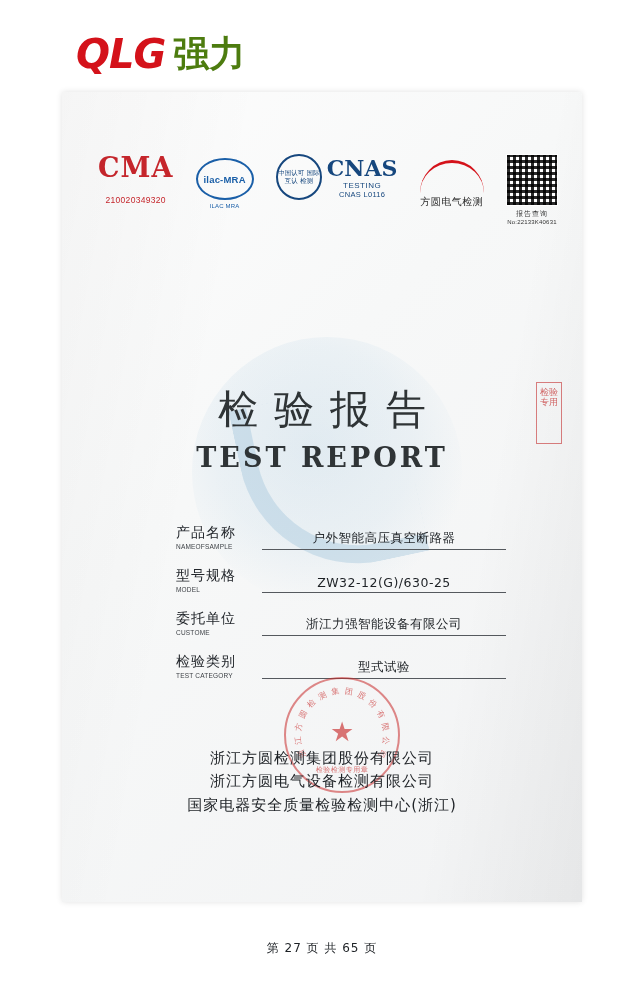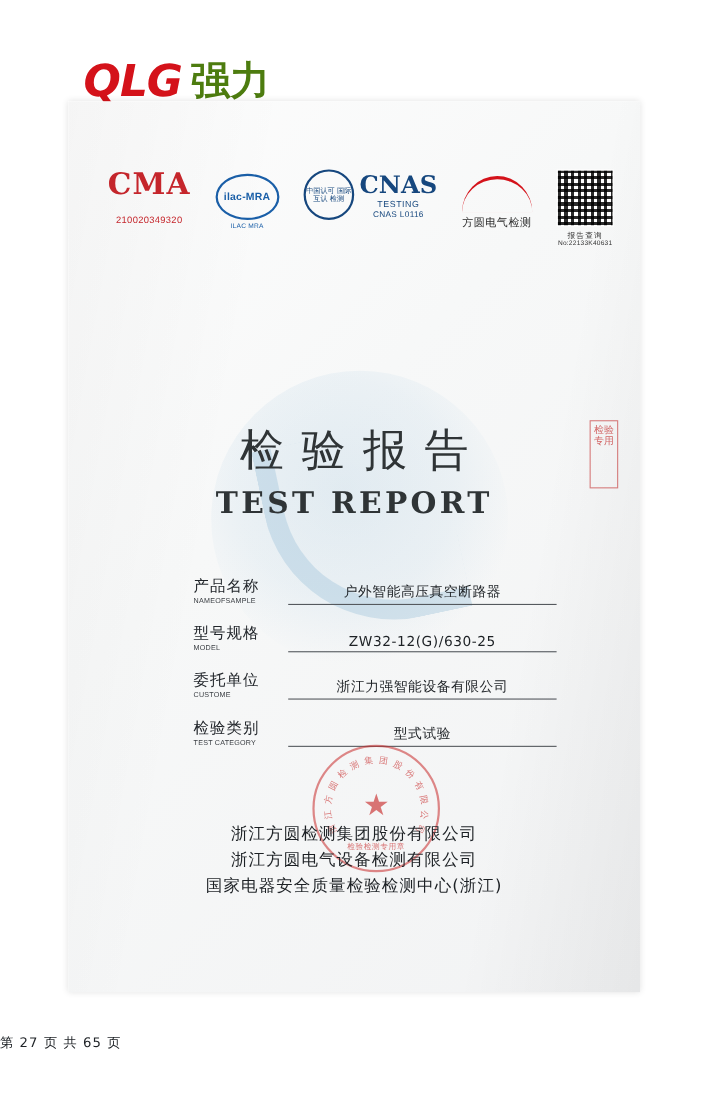--- a/index.html
+++ b/index.html
@@ -16,21 +16,20 @@
   }
 
   
   .brand {
     position: absolute;
     top: 34px;
     left: 76px;
     display: flex;
     align-items: center;
     gap: 6px;
-    margin-top: 20px;
   }
   .brand-qlg {
     font-family: "DejaVu Sans", sans-serif;
     font-weight: bold;
     font-style: italic;
     font-size: 40px;
     letter-spacing: -1px;
     color: #d4121a;
     line-height: 1;
   }
@@ -330,21 +329,21 @@
     color: #1d2125;
     line-height: 1.55;
     letter-spacing: 1px;
   }
 
   
   .page-number {
     position: absolute;
     left: 0; right: 0;
     top: 940px;
-    text-align: left;
+    text-align: center;
     font-family: "DejaVu Sans", sans-serif;
     font-size: 12px;
     color: #1d2125;
     letter-spacing: 1px;
   }
 </style>
 </head>
 <body>
 
 <div class="brand">

